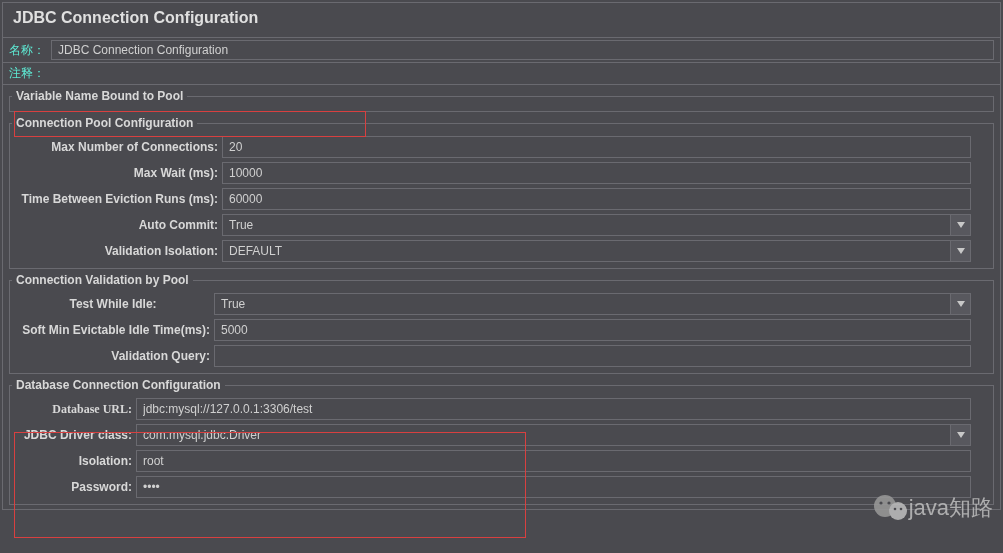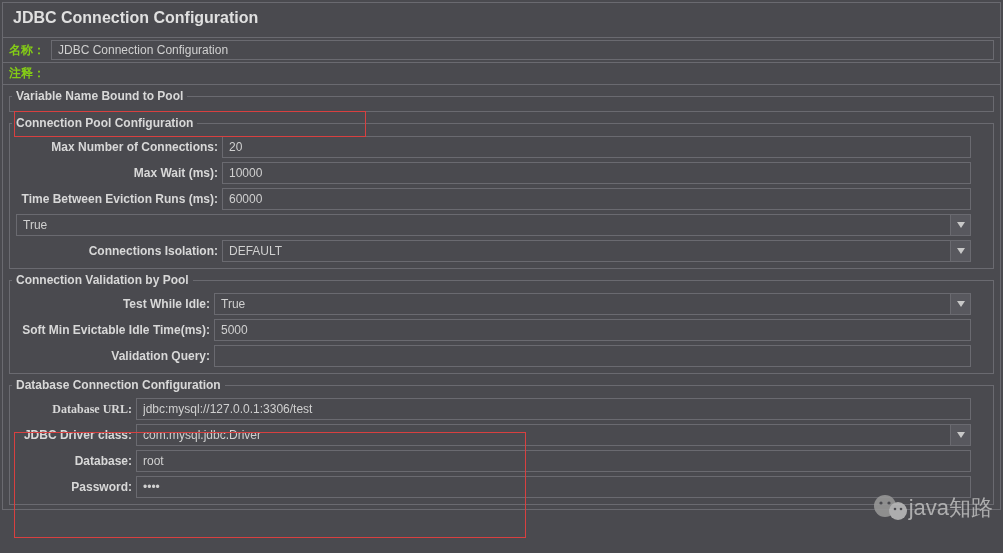--- a/index.html
+++ b/index.html
@@ -26,22 +26,22 @@
     padding: 6px 10px 10px 10px;
   }
   .top-row {
     display: flex;
     align-items: center;
     border-top: 1px solid #6a6a70;
     padding: 2px 6px;
     gap: 6px;
   }
   .top-label {
-    color: #84cc16;
-    font-weight: bold;
+    color: #5eead4;
+    font-weight: normal;
     min-width: 36px;
   }
   .top-input {
     flex: 1;
     background: #4a4a4f;
     border: 1px solid #6a6a70;
     color: #d0d0d0;
     padding: 3px 6px;
     height: 20px;
     font-size: 12px;
@@ -145,46 +145,47 @@
           <input class="field-input" value="10000" style="">
         </div>
     </div>
     <div class="field-row">
       <span class="field-label" style="width:202px;">Time Between Eviction Runs (ms):</span>
       <div class="field-input-wrap">
           <input class="field-input" value="60000" style="">
         </div>
     </div>
     <div class="field-row">
+      <span class="field-label" style="width:202px;">Auto Commit:</span>
       <div class="field-input-wrap">
         <input class="field-input" value="True" style="">
         <div class="dropdown-btn">
             <svg viewBox="0 0 8 6">
               <path d="M0 0 L8 0 L4 6 Z" fill="#c8c8c8"></path>
             </svg>
           </div>
       </div>
     </div>
     <div class="field-row">
-      <span class="field-label" style="width:202px;">Connections Isolation:</span>
+      <span class="field-label" style="width:202px;">Validation Isolation:</span>
       <div class="field-input-wrap">
         <input class="field-input" value="DEFAULT" style="">
         <div class="dropdown-btn">
             <svg viewBox="0 0 8 6">
               <path d="M0 0 L8 0 L4 6 Z" fill="#c8c8c8"></path>
             </svg>
           </div>
       </div>
     </div>
   </fieldset>
 
   <fieldset>
     <legend>Connection Validation by Pool</legend>
     <div class="field-row">
-      <span class="field-label" style="width:194px;">Test While Idle:</span>
+      <span class="field-label" style="width:194px;text-align:center;">Test While Idle:</span>
       <div class="field-input-wrap">
         <input class="field-input" value="True" style="">
         <div class="dropdown-btn">
             <svg viewBox="0 0 8 6">
               <path d="M0 0 L8 0 L4 6 Z" fill="#c8c8c8"></path>
             </svg>
           </div>
       </div>
     </div>
     <div class="field-row">
@@ -214,21 +215,21 @@
       <div class="field-input-wrap">
         <input class="field-input" value="com.mysql.jdbc.Driver" style="">
         <div class="dropdown-btn">
             <svg viewBox="0 0 8 6">
               <path d="M0 0 L8 0 L4 6 Z" fill="#c8c8c8"></path>
             </svg>
           </div>
       </div>
     </div>
     <div class="field-row">
-      <span class="field-label" style="width:116px;">Database:</span>
+      <span class="field-label" style="width:116px;">Isolation:</span>
       <div class="field-input-wrap">
           <input class="field-input" value="root" style="">
         </div>
     </div>
     <div class="field-row">
       <span class="field-label" style="width:116px;">Password:</span>
       <div class="field-input-wrap">
           <input class="field-input" value="••••" style="">
         </div>
     </div>

